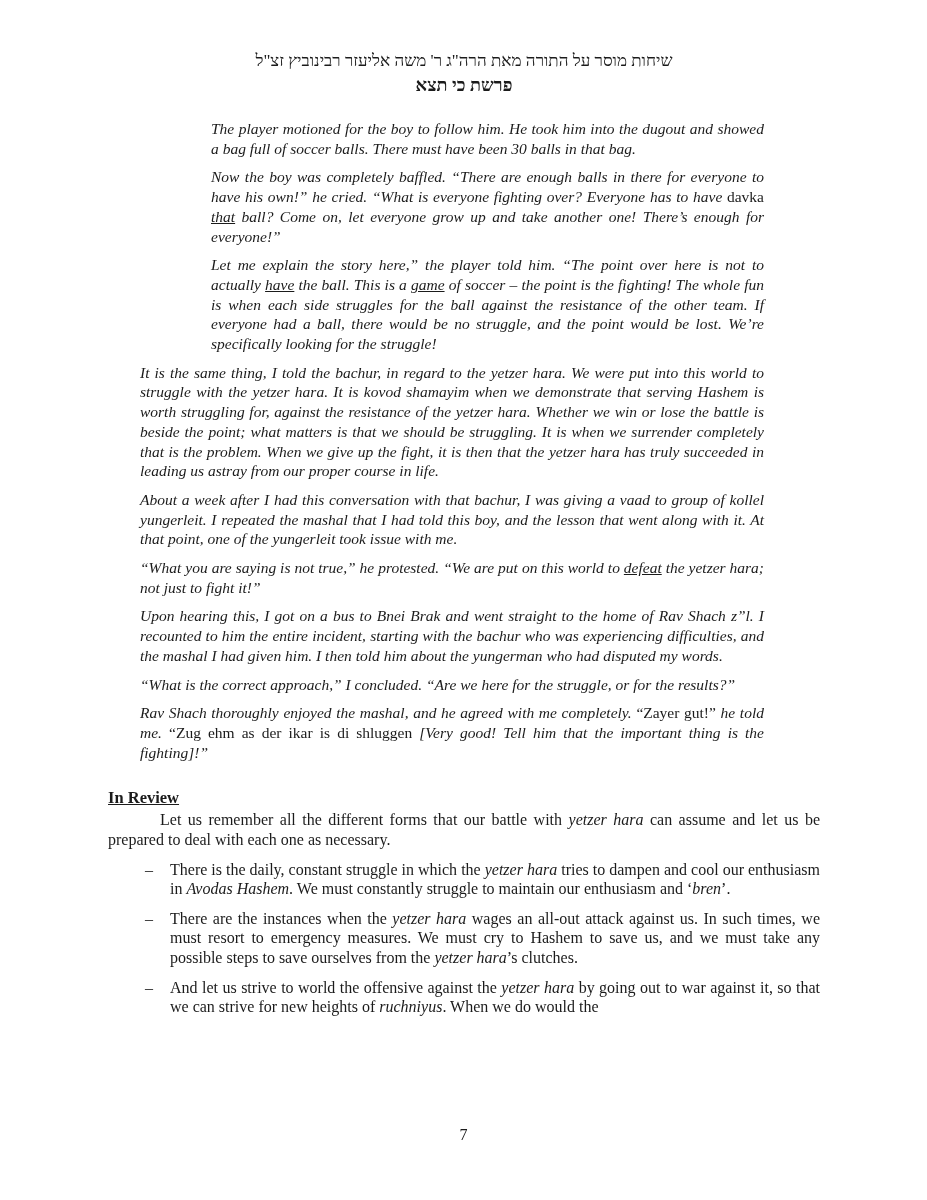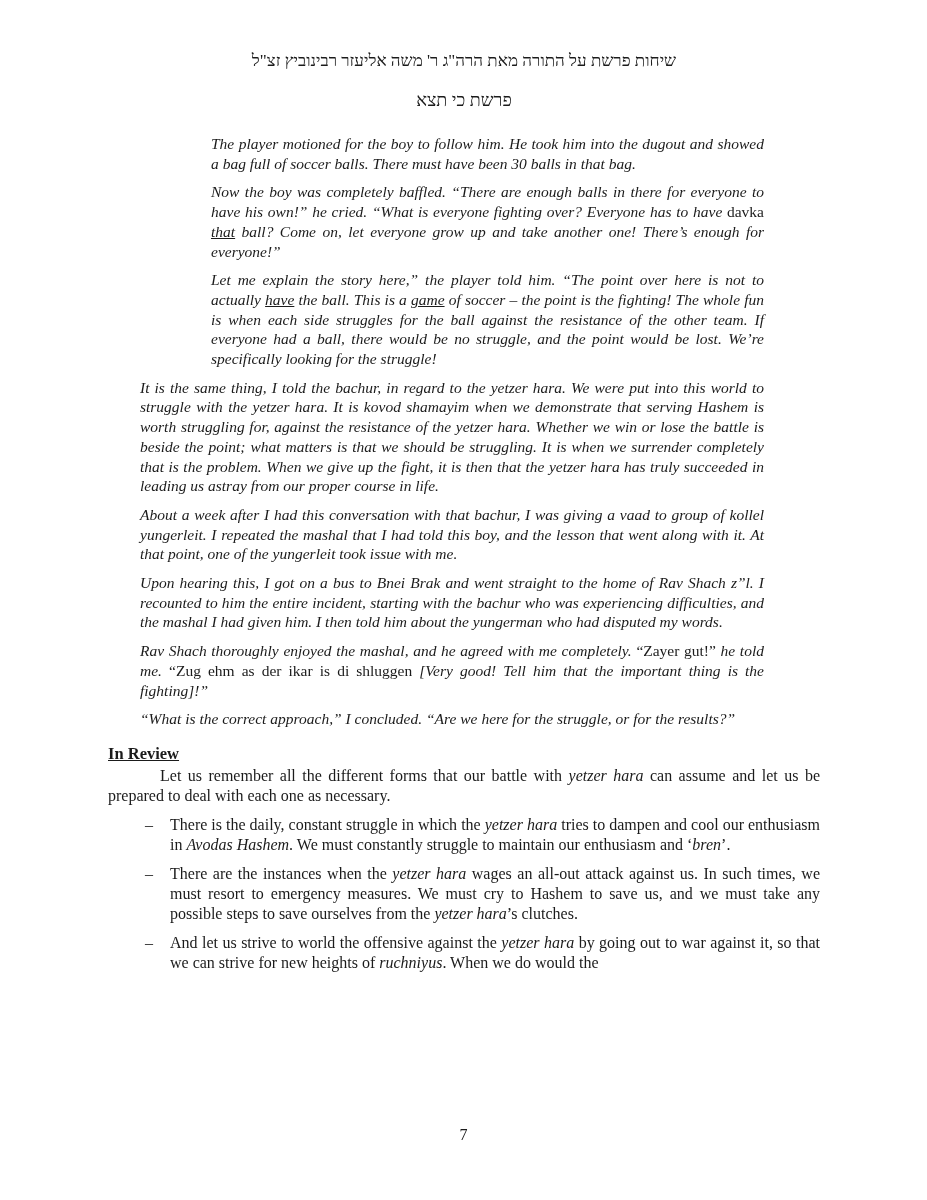--- a/index.html
+++ b/index.html
@@ -7,67 +7,68 @@
     position:relative;
     width:927px;height:1200px;
     background:#ffffff;
     color:#1b1b1b;
     font-family:"Liberation Serif","DejaVu Serif",serif;
     overflow:hidden;
   }
   .content{position:absolute;left:108px;top:50px;width:712px;}
   .hebrew-header{text-align:center;}
   .hebrew-line1{font-size:17px;line-height:22px;}
-  .hebrew-line2{font-size:18px;font-weight:normal;line-height:24px;margin-top:16px;}
+  .hebrew-line2{font-size:18px;font-weight:bold;line-height:24px;margin-top:1px;}
   .quotes{margin-top:22px;font-family:Liberation Serif, serif;}
   p.quote{
     font-size:15.5px;line-height:19.7px;
     text-align:justify;
     margin:0 56px 9px 103px;
   }
   p.quote.outer{margin-left:32px;}
   .run-i{font-style:italic;}
   .run-r{font-style:normal;}
   .run-iu{font-style:italic;text-decoration:underline;}
   .review-heading{
     font-size:16.5px;font-weight:bold;text-decoration:underline;
-    margin-top:15px;line-height:20px;
+    margin-top:26px;line-height:20px;
   }
   .intro{
     font-size:16px;line-height:19.6px;text-align:justify;
     text-indent:52px;margin:2px 0 0 0;
   }
   .bullet{display:flex;margin-top:10px;font-size:16px;line-height:19.6px;}
   .bullet-marker{flex:none;width:25px;margin-left:37px;}
   .bullet-text{flex:1;text-align:justify;}
   .page-number{
     position:absolute;top:1126px;left:0;width:100%;
     text-align:center;font-size:16px;
   }
 </style>
 </head>
 <body>
 
 <div class="page">
   <div class="content">
 
     <div class="hebrew-header">
-      <div class="hebrew-line1" dir="rtl">שיחות פרשת על התורה מאת הרה"ג ר' משה אליעזר רבינוביץ זצ"ל</div>
+      <div class="hebrew-line1" dir="rtl">שיחות מוסר על התורה מאת הרה"ג ר' משה אליעזר רבינוביץ זצ"ל</div>
       <div class="hebrew-line2" dir="rtl">פרשת כי תצא</div>
     </div>
 
     <div class="quotes">
       <p class="quote"><span class="run-i">The player motioned for the boy to follow him. He took him into the dugout and showed a bag full of soccer balls. There must have been 30 balls in that bag.</span></p>
       <p class="quote"><span class="run-i">Now the boy was completely baffled. “There are enough balls in there for everyone to have his own!” he cried. “What is everyone fighting over? Everyone has to have </span><span class="run-r">davka</span><span class="run-i"> </span><span class="run-iu">that</span><span class="run-i"> ball? Come on, let everyone grow up and take another one! There’s enough for everyone!”</span></p>
       <p class="quote"><span class="run-i">Let me explain the story here,” the player told him. “The point over here is not to actually </span><span class="run-iu">have</span><span class="run-i"> the ball. This is a </span><span class="run-iu">game</span><span class="run-i"> of soccer – the point is the fighting! The whole fun is when each side struggles for the ball against the resistance of the other team. If everyone had a ball, there would be no struggle, and the point would be lost. We’re specifically looking for the struggle!</span></p>
       <p class="quote outer"><span class="run-i">It is the same thing, I told the bachur, in regard to the yetzer hara. We were put into this world to struggle with the yetzer hara. It is kovod shamayim when we demonstrate that serving Hashem is worth struggling for, against the resistance of the yetzer hara. Whether we win or lose the battle is beside the point; what matters is that we should be struggling. It is when we surrender completely that is the problem. When we give up the fight, it is then that the yetzer hara has truly succeeded in leading us astray from our proper course in life.</span></p>
       <p class="quote outer"><span class="run-i">About a week after I had this conversation with that bachur, I was giving a vaad to group of kollel yungerleit. I repeated the mashal that I had told this boy, and the lesson that went along with it. At that point, one of the yungerleit took issue with me.</span></p>
+      <p class="quote outer"><span class="run-i">“What you are saying is not true,” he protested. “We are put on this world to </span><span class="run-iu">defeat</span><span class="run-i"> the yetzer hara; not just to fight it!”</span></p>
       <p class="quote outer"><span class="run-i">Upon hearing this, I got on a bus to Bnei Brak and went straight to the home of Rav Shach z”l. I recounted to him the entire incident, starting with the bachur who was experiencing difficulties, and the mashal I had given him. I then told him about the yungerman who had disputed my words.</span></p>
+      <p class="quote outer"><span class="run-i">“What is the correct approach,” I concluded. “Are we here for the struggle, or for the results?”</span></p>
       <p class="quote outer"><span class="run-i">Rav Shach thoroughly enjoyed the mashal, and he agreed with me completely. </span><span class="run-r">“Zayer gut!”</span><span class="run-i"> he told me. </span><span class="run-r">“Zug ehm as der ikar is di shluggen </span><span class="run-i">[Very good! Tell him that the important thing is the fighting]!”</span></p>
-      <p class="quote outer"><span class="run-i">“What is the correct approach,” I concluded. “Are we here for the struggle, or for the results?”</span></p>
     </div>
 
     <div class="review-heading">In Review</div>
     <p class="intro"><span class="run-r">Let us remember all the different forms that our battle with </span><span class="run-i">yetzer hara</span><span class="run-r"> can assume and let us be prepared to deal with each one as necessary.</span></p>
 
     <div class="bullet">
       <span class="bullet-marker">–</span>
       <span class="bullet-text"><span class="run-r">There is the daily, constant struggle in which the </span><span class="run-i">yetzer hara</span><span class="run-r"> tries to dampen and cool our enthusiasm in </span><span class="run-i">Avodas Hashem</span><span class="run-r">. We must constantly struggle to maintain our enthusiasm and ‘</span><span class="run-i">bren</span><span class="run-r">’.</span></span>
     </div>
     <div class="bullet">

